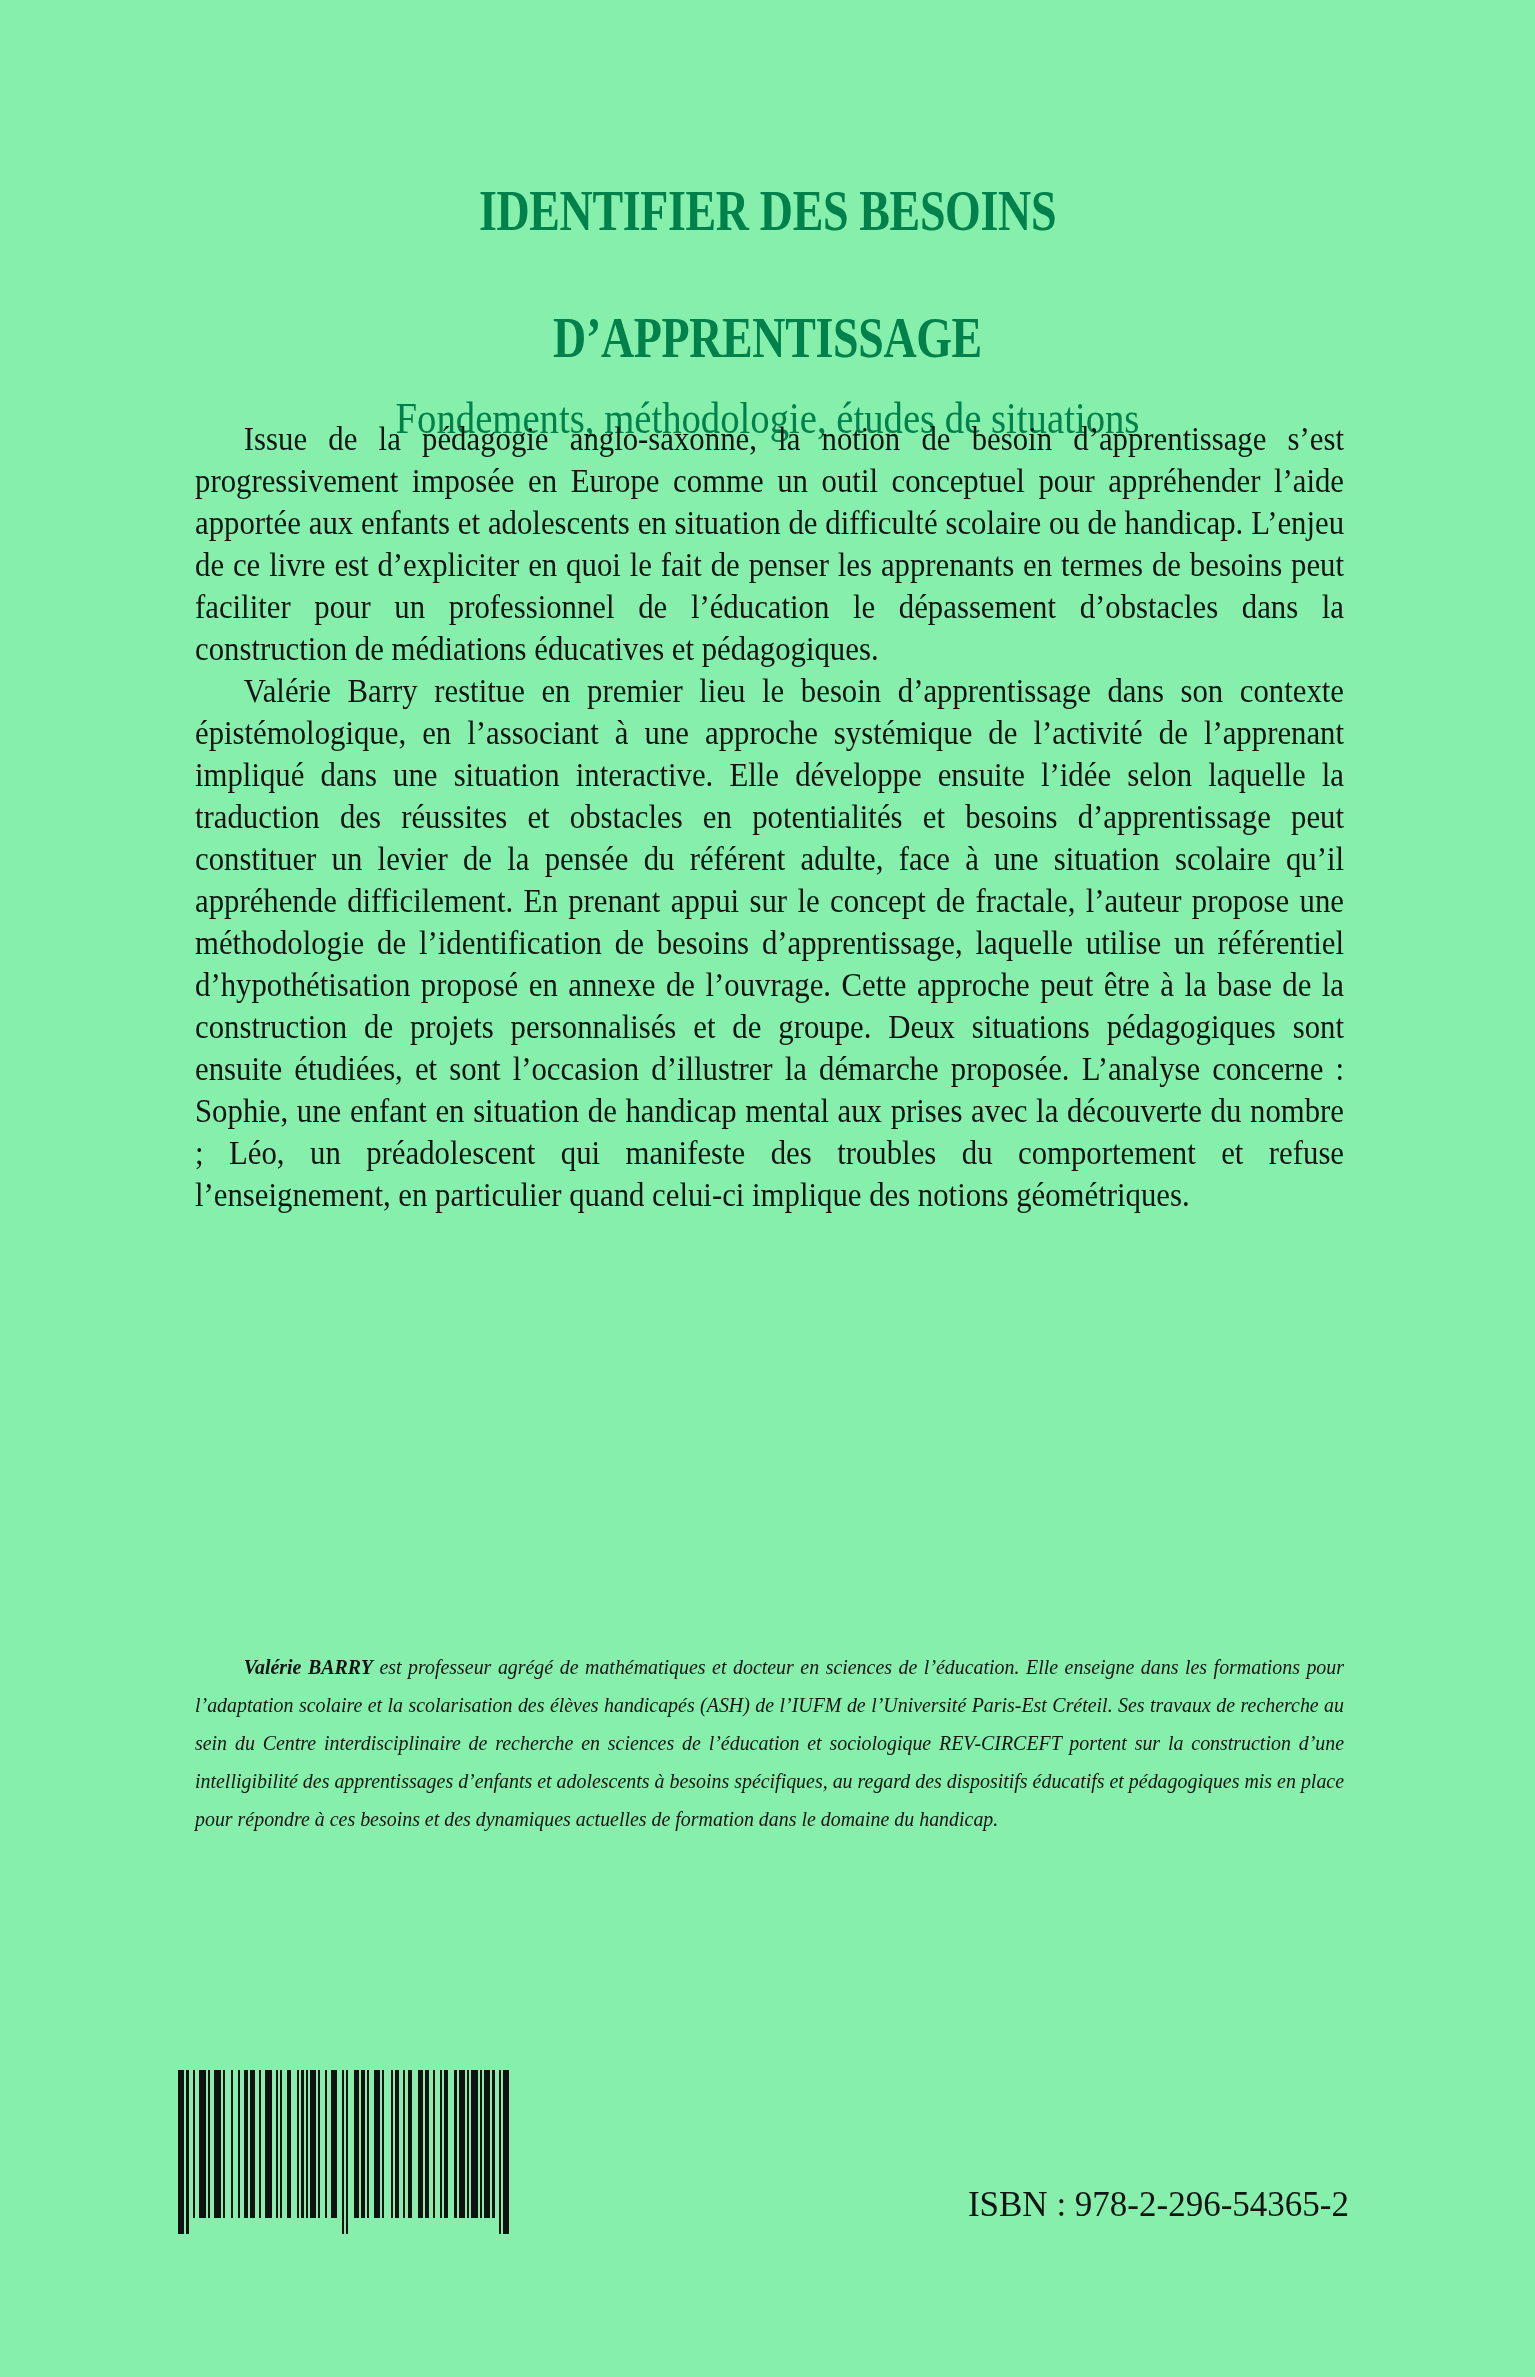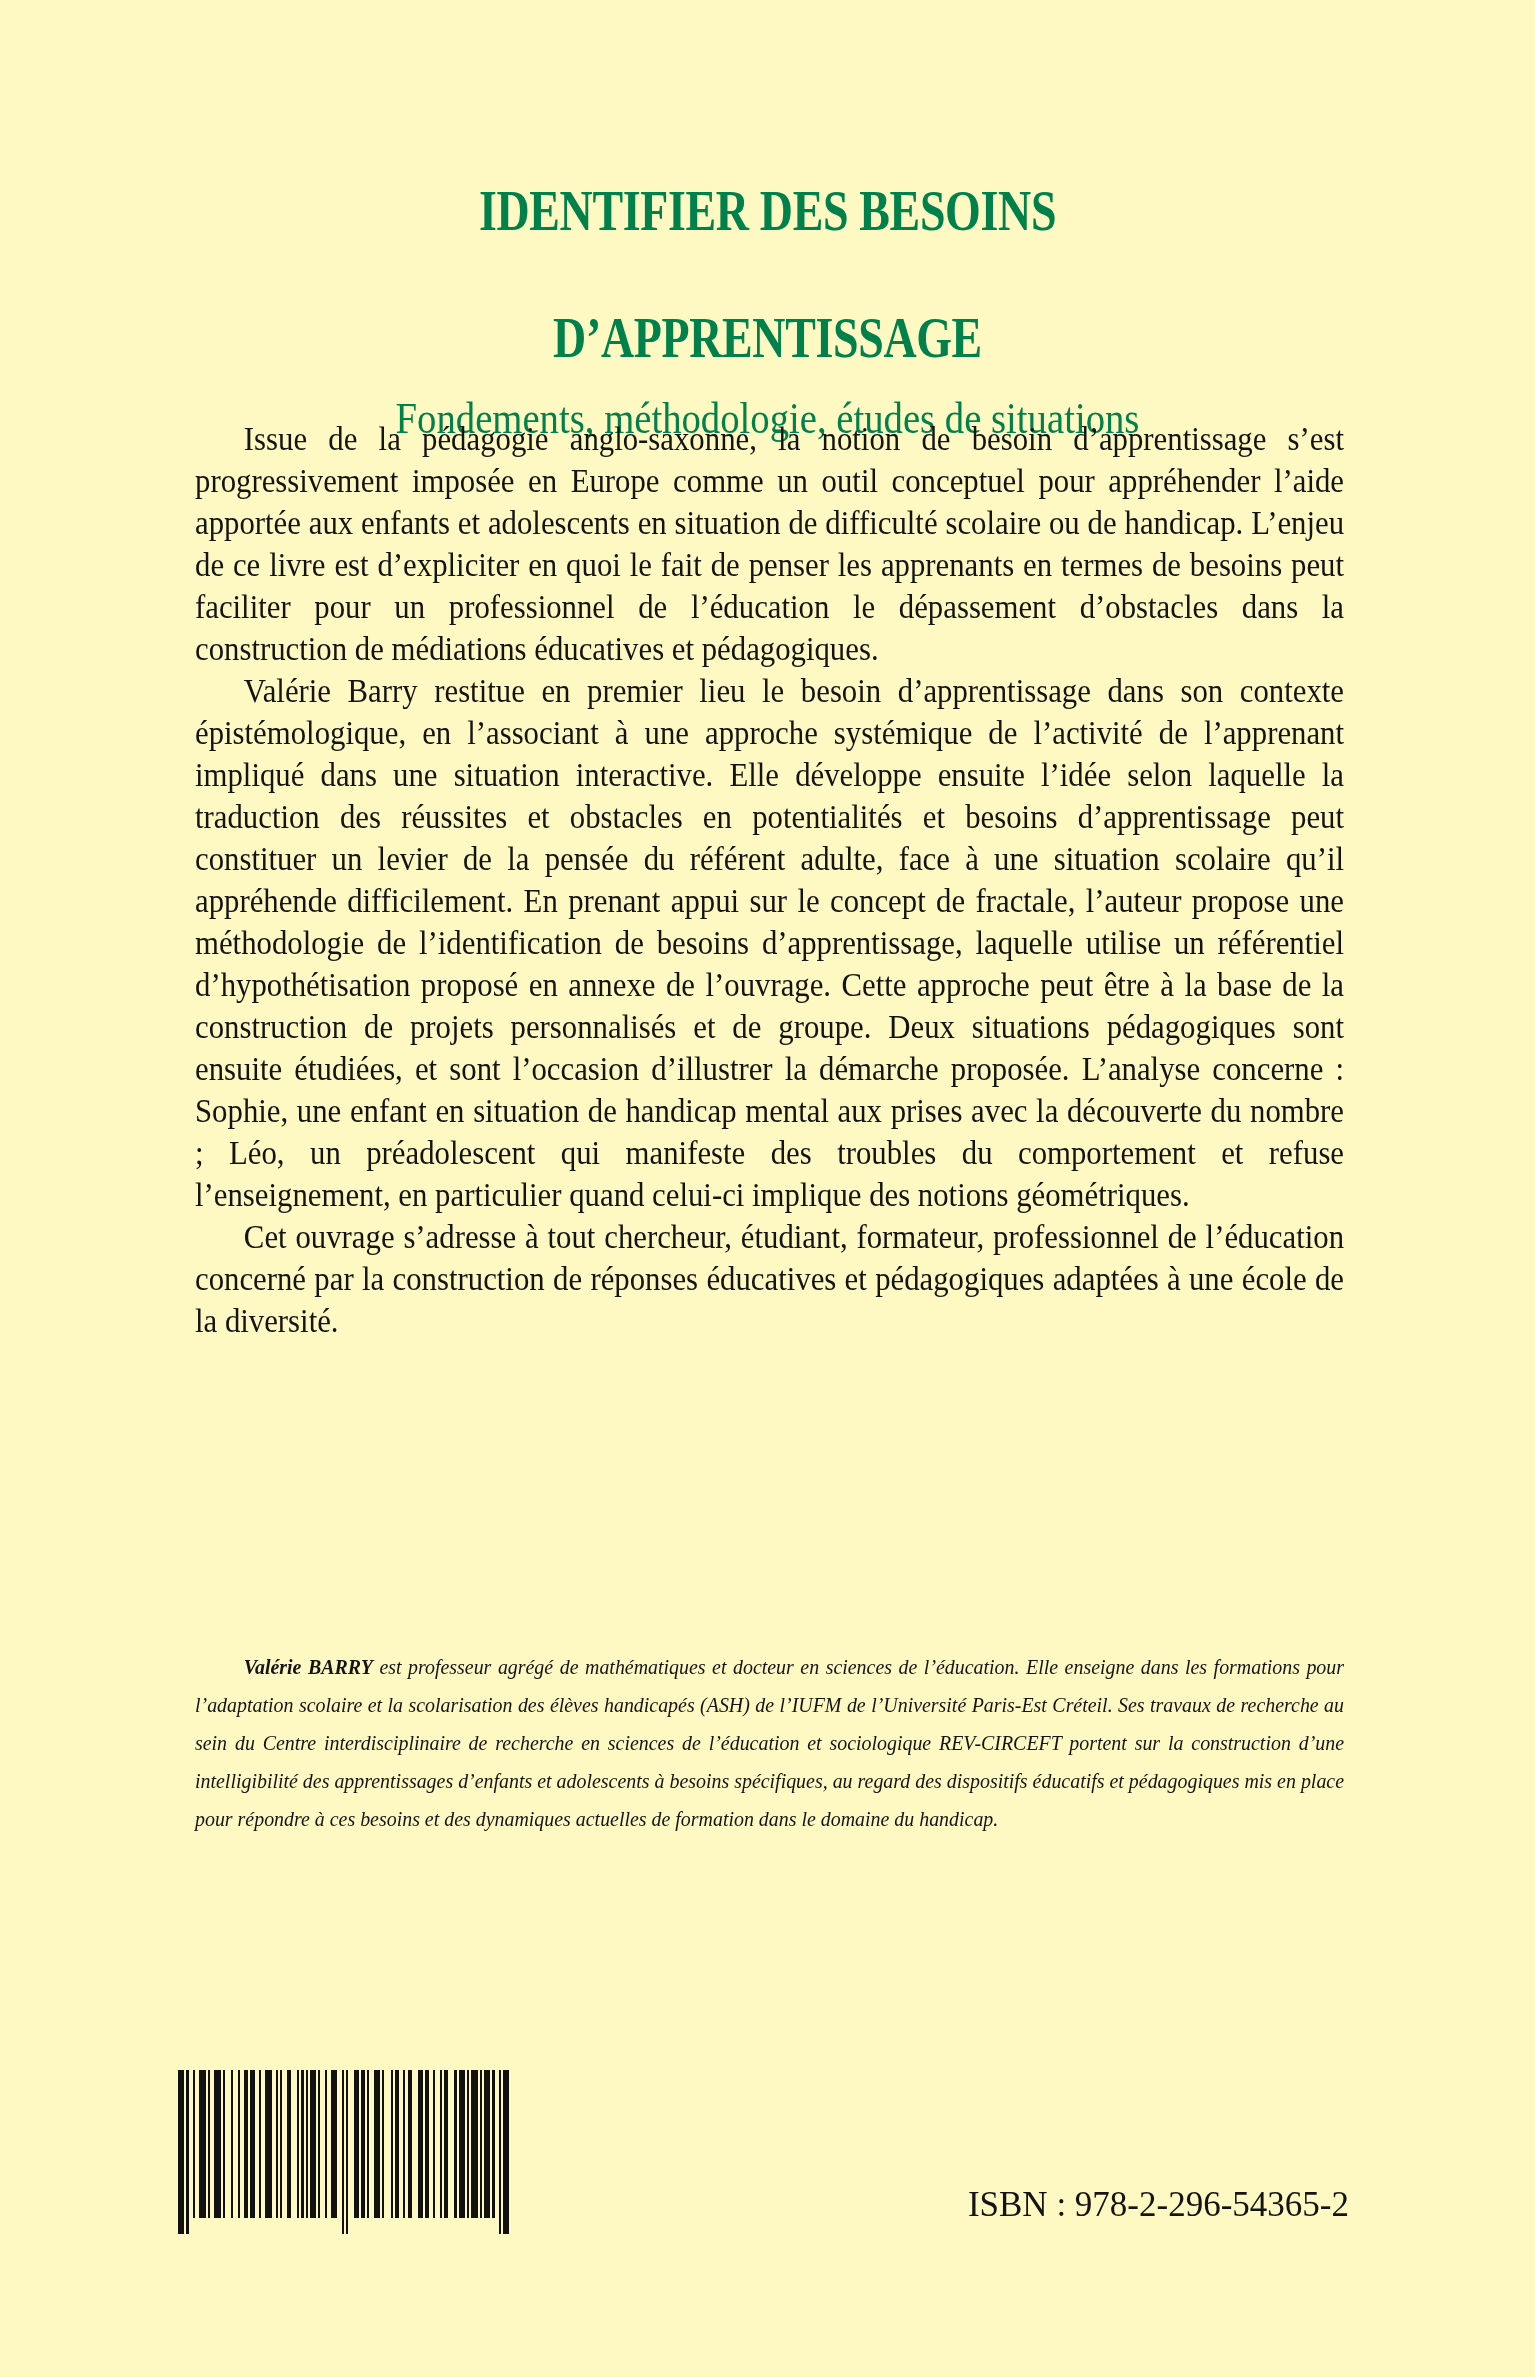--- a/index.html
+++ b/index.html
@@ -12,21 +12,21 @@
     height: 2377px;
     position: relative;
     font-family: "Liberation Serif", "DejaVu Serif", serif;
     color: #1a1a1a;
     overflow: hidden;
   }
 
   .page {
     position: absolute;
     inset: 0;
-    background: #fef9c3;
+    background: #86efac;
     text-decoration: underline;
   }
 
   
   .title-block {
     position: absolute;
     left: 134px;
     right: 134px;
     top: 117px;
     text-align: center;
@@ -151,23 +151,20 @@
     <div class="subtitle">Fondements, méthodologie, études de situations</div>
   </div>
 
   <div class="blurb">
     <p>
         <span class="condensed">Issue de la pédagogie anglo-saxonne, la notion de besoin d’apprentissage s’est progressivement imposée en Europe comme un outil conceptuel pour appréhender l’aide apportée aux enfants et adolescents en situation de difficulté scolaire ou de handicap. L’enjeu de ce livre est d’expliciter en quoi le fait de penser les apprenants en termes de besoins peut faciliter pour un professionnel de l’éducation le dépassement d’obstacles dans la construction de médiations éducatives et pédagogiques.</span>
       </p>
     <p>
         <span class="condensed">Valérie Barry restitue en premier lieu le besoin d’apprentissage dans son contexte épistémologique, en l’associant à une approche systémique de l’activité de l’apprenant impliqué dans une situation interactive. Elle développe ensuite l’idée selon laquelle la traduction des réussites et obstacles en potentialités et besoins d’apprentissage peut constituer un levier de la pensée du référent adulte, face à une situation scolaire qu’il appréhende difficilement. En prenant appui sur le concept de fractale, l’auteur propose une méthodologie de l’identification de besoins d’apprentissage, laquelle utilise un référentiel d’hypothétisation proposé en annexe de l’ouvrage. Cette approche peut être à la base de la construction de projets personnalisés et de groupe. Deux situations pédagogiques sont ensuite étudiées, et sont l’occasion d’illustrer la démarche proposée. L’analyse concerne : Sophie,  une enfant en situation de handicap mental aux prises avec la découverte du nombre ; Léo, un préadolescent qui manifeste des troubles du comportement et refuse l’enseignement, en particulier quand celui-ci implique des notions géométriques.</span>
       </p>
-    <p>
-        <span class="condensed">Cet ouvrage s’adresse à tout chercheur, étudiant, formateur, professionnel de l’éducation concerné par la construction de réponses éducatives et pédagogiques adaptées à une école de la diversité.</span>
-      </p>
   </div>
 
   <div class="bio">
     <p>
         <span class="condensed"><span class="author-name">Valérie BARRY</span><span> est professeur agrégé de mathématiques et docteur en sciences de l’éducation. Elle enseigne dans les formations pour l’adaptation scolaire et la scolarisation des élèves handicapés (ASH) de l’IUFM de l’Université Paris-Est Créteil. Ses travaux de recherche au sein du Centre interdisciplinaire de recherche en sciences de l’éducation et sociologique REV-CIRCEFT portent sur la construction d’une intelligibilité des apprentissages d’enfants et adolescents à besoins spécifiques, au regard des dispositifs éducatifs et pédagogiques mis en place pour répondre à ces besoins et des dynamiques actuelles de formation dans le domaine du handicap.</span></span>
       </p>
   </div>
 
   <div class="barcode-wrap">
     <div class="barcode-bars">

